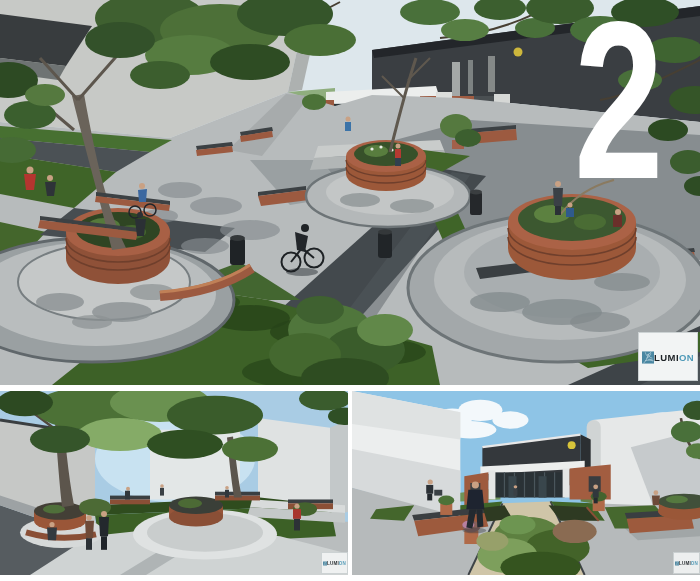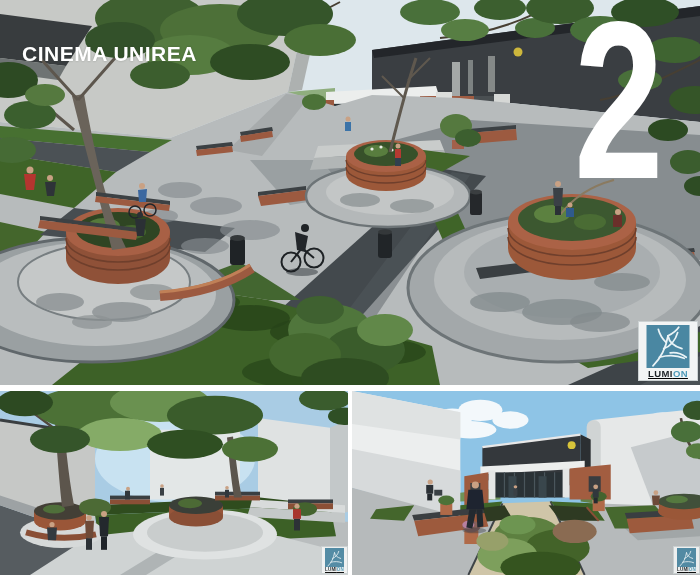--- a/index.html
+++ b/index.html
@@ -18,23 +18,22 @@
     font-size:21px;font-weight:bold;color:#ffffff;letter-spacing:.5px;
     text-shadow:0 0 2px rgba(40,50,40,.35);
   }
   .page-num{
     position:absolute;top:16px;right:36px;
     font-size:224px;line-height:.75;font-weight:bold;color:#ffffff;
     transform:scaleX(.72);transform-origin:top right;
   }
 
   .lumion{
-    position:absolute;background:#f2f4f4;display:flex;flex-direction:column;align-items:center;
+    position:absolute;background:#f2f4f4;display:flex;align-items:center;
     box-shadow:0 0 0 1px #ccd2d3;
-    text-decoration:underline;
   }
   .lumion-main{right:3px;bottom:5px;width:52px;padding:3px 3px 1px;}
   .lumion-main .lumion-tree{width:44px;height:43px;}
   .lumion-main .lumion-word{font-size:9.5px;font-weight:bold;letter-spacing:.4px;line-height:11px;}
   .lumion-sm{right:1px;bottom:2px;width:23px;padding:1px 1px 0;opacity:.92;}
   .lumion-sm .lumion-tree{width:21px;height:19px;}
   .lumion-sm .lumion-word{font-size:4.5px;font-weight:bold;line-height:6px;letter-spacing:.2px;}
   .lumion-word{color:#1d2226;white-space:nowrap;}
   .lu-teal{color:#4f9ab8;}
 </style>
@@ -311,21 +310,20 @@
         <ellipse cx="345" cy="378" rx="44" ry="20" fill="#2e4c21"></ellipse>
       <ellipse cx="385" cy="330" rx="28" ry="16" fill="#618849"></ellipse>
         <ellipse cx="320" cy="310" rx="24" ry="14" fill="#3f6130"></ellipse>
       <rect x="452" y="140" width="12" height="9" fill="#a2604a"></rect>
       <ellipse cx="456" cy="126" rx="16" ry="12" fill="#55793f"></ellipse>
         <ellipse cx="468" cy="138" rx="13" ry="9" fill="#3c5f2f"></ellipse>
       <ellipse cx="314" cy="102" rx="12" ry="8" fill="#4c7238"></ellipse>
     </g>
   </svg>
 
-  <h1 class="title">CINEMA UNIREA</h1>
   <div class="page-num">2</div>
 
   <div class="lumion lumion-main">
     <svg class="lumion-tree" viewBox="0 0 40 40">
       <rect width="40" height="40" fill="#4a87a2"></rect>
       <g stroke="#eaf3f6" fill="none" stroke-width="1.6" stroke-linecap="round">
         <path d="M6,38 C14,30 18,22 20,10"></path>
           <path d="M20,10 C21,16 26,20 33,22"></path>
         <path d="M16,22 C22,20 27,14 29,7"></path>
           <path d="M12,30 C20,28 28,28 35,31"></path>

